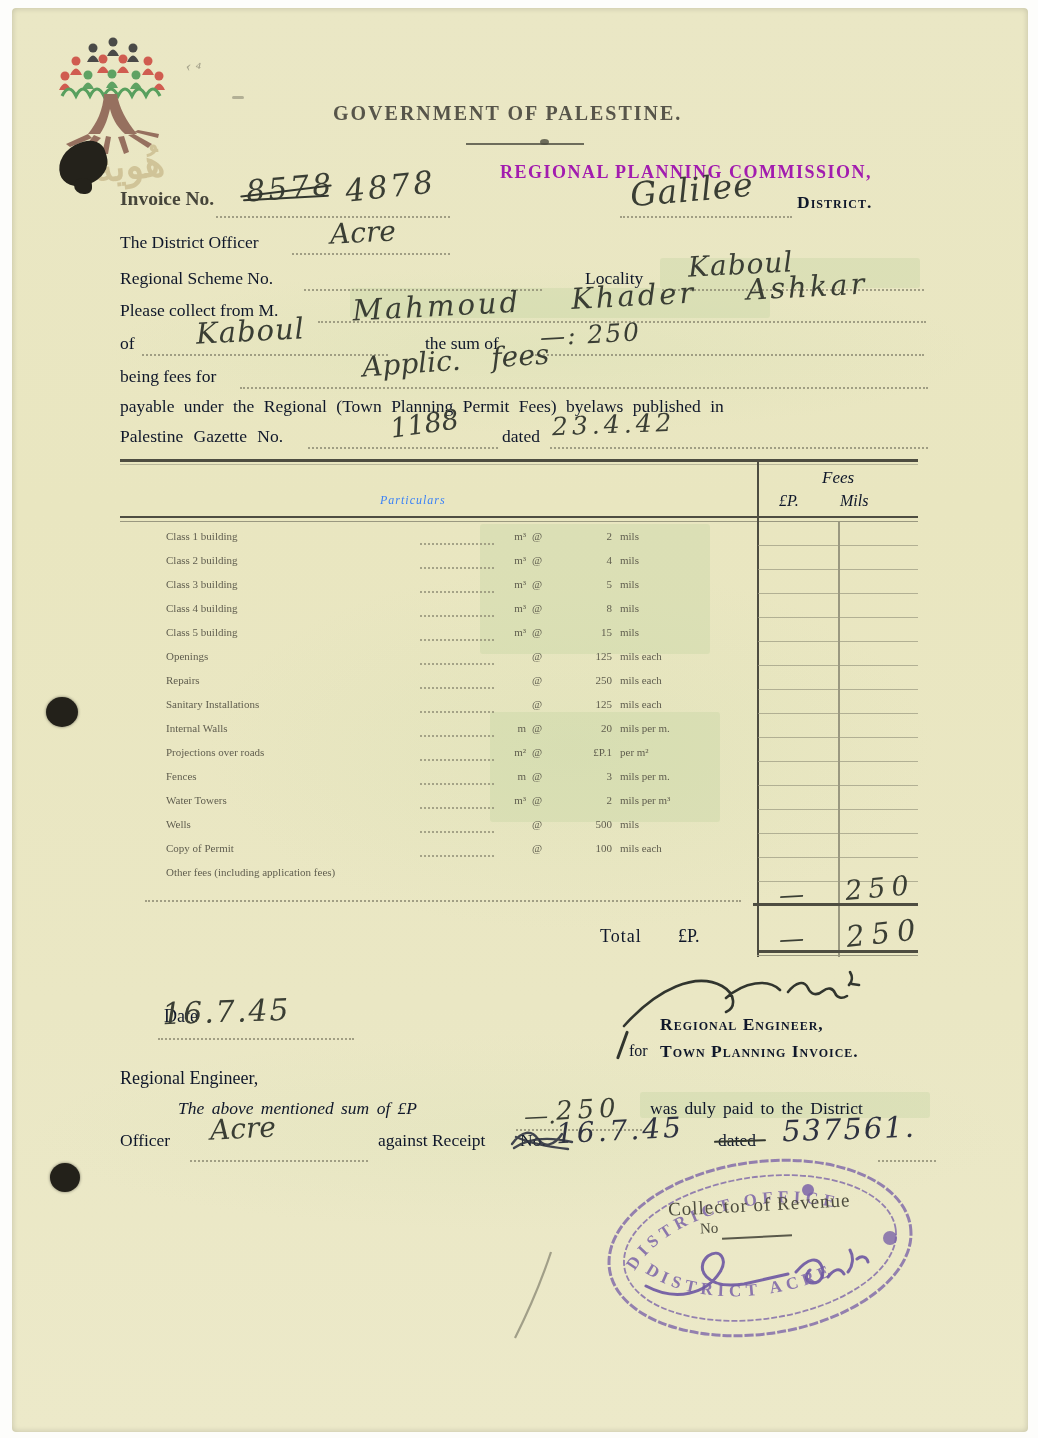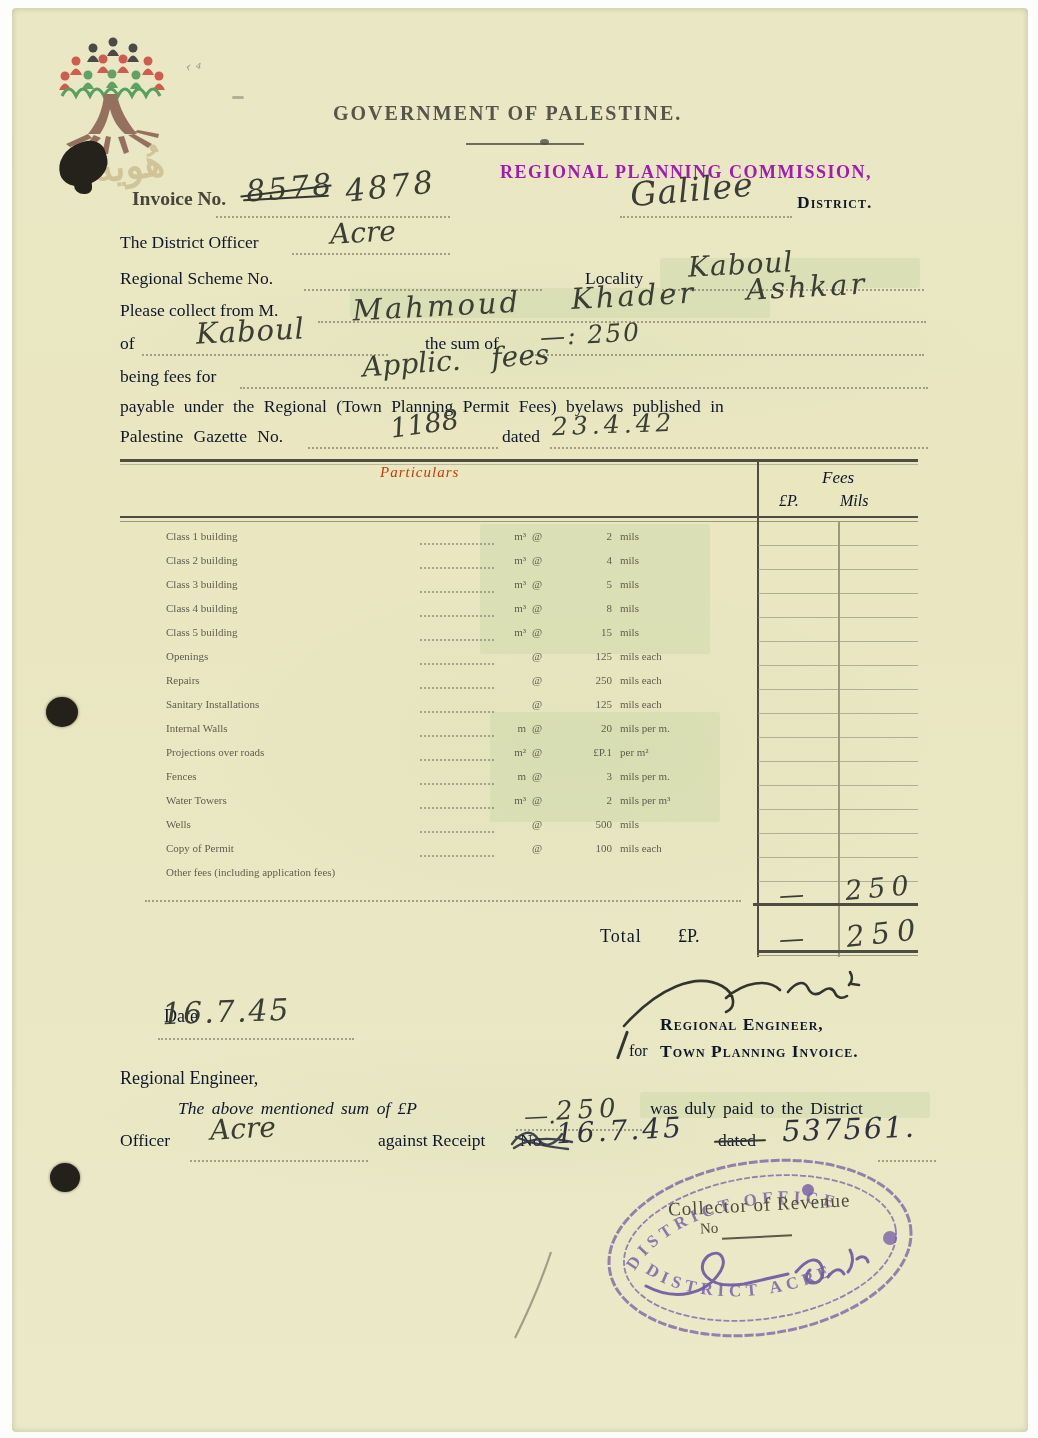--- a/index.html
+++ b/index.html
@@ -7,21 +7,21 @@
           font-family:"Liberation Serif","DejaVu Serif",serif;}
   #paper{position:absolute;left:12px;top:8px;width:1016px;height:1424px;border-radius:4px;
          background:
            radial-gradient(ellipse 620px 120px at 52% 24%, rgba(210,222,175,.30), transparent 70%),
            radial-gradient(ellipse 520px 260px at 55% 52%, rgba(205,218,168,.22), transparent 70%),
            radial-gradient(ellipse 700px 140px at 50% 79%, rgba(208,220,172,.18), transparent 70%),
            linear-gradient(180deg,#eae7c5 0%,#e9e6c0 35%,#eae7c4 70%,#ece9c9 100%);
          box-shadow:0 0 6px rgba(0,0,0,.18) inset;}
   .abs{position:absolute;}
   .pt{position:absolute;color:#0f172a;font-size:17.5px;white-space:nowrap;}
-  .ptb{font-weight:700;color:#46453a;margin-left:12px;}
+  .ptb{font-weight:700;color:#46453a;}
   .caps{font-variant:small-caps;font-weight:600;letter-spacing:1px;}
   .hw{position:absolute;font-family:"DejaVu Serif",serif;font-style:italic;color:#3a3e34;
       white-space:nowrap;transform:rotate(-3deg);}
   .dl{position:absolute;height:16px;border-bottom:2px dotted #8f8d75;opacity:.8;}
   .hline{position:absolute;background:#4e4d41;}
   .hline-light{position:absolute;background:#9a9880;}
   .vline{position:absolute;background:#4e4d41;}
   .tint{position:absolute;background:rgba(190,210,155,.30);border-radius:3px;}
   .hole{position:absolute;width:32px;height:30px;background:#23211a;border-radius:50%;
         box-shadow:0 0 3px rgba(35,33,26,.6);}
@@ -151,21 +151,21 @@
   <div class="pt" style="left:120px;top:426px;word-spacing:6px;">Palestine Gazette No.</div>
   <div class="dl" style="left:308px;top:431px;width:190px;"></div>
   <div class="hw" style="left:390px;top:408px;font-size:27px;transform:rotate(-8deg);">1188</div>
   <div class="pt" style="left:502px;top:426px;">dated</div>
   <div class="dl" style="left:550px;top:431px;width:378px;"></div>
   <div class="hw" style="left:552px;top:410px;font-size:25px;letter-spacing:4px;transform:rotate(-2deg);">23.4.42</div>
 
   <div class="hline" style="left:120px;top:459px;width:798px;height:2.6px;"></div>
   <div class="hline-light" style="left:120px;top:464px;width:798px;height:1px;opacity:.6;"></div>
 
-  <div class="pt it" style="left:380px;top:464px;font-size:15px;letter-spacing:1px;color:#c2410c;">Particulars</div>
+  <div class="pt it" style="left:380px;top:493px;font-size:12px;letter-spacing:1px;color:#3b82f6;">Particulars</div>
   <div class="pt it" style="left:822px;top:468px;font-size:17px;">Fees</div>
   <div class="pt it" style="left:779px;top:492px;font-size:16px;">£P.</div>
   <div class="pt it" style="left:840px;top:492px;font-size:16px;">Mils</div>
 
   <div class="hline" style="left:120px;top:516px;width:798px;height:2.4px;"></div>
   <div class="hline-light" style="left:120px;top:521px;width:798px;height:1px;"></div>
 
   <div class="vline" style="left:757px;top:459px;width:2.4px;height:498px;"></div>
   <div class="hline-light" style="left:838px;top:521px;width:1.5px;height:436px;"></div>
 

